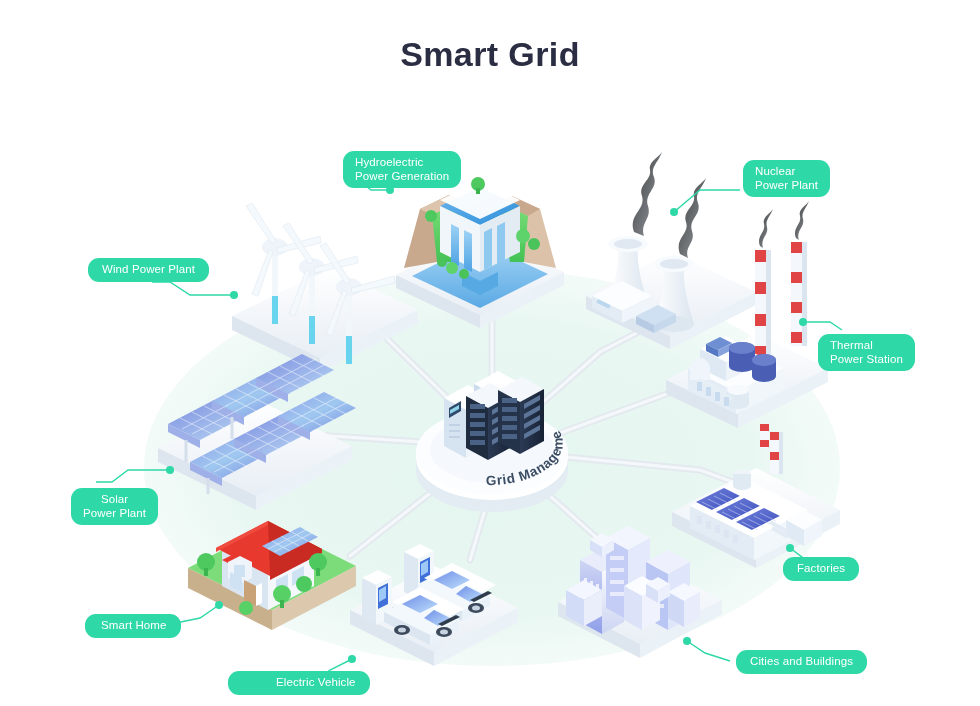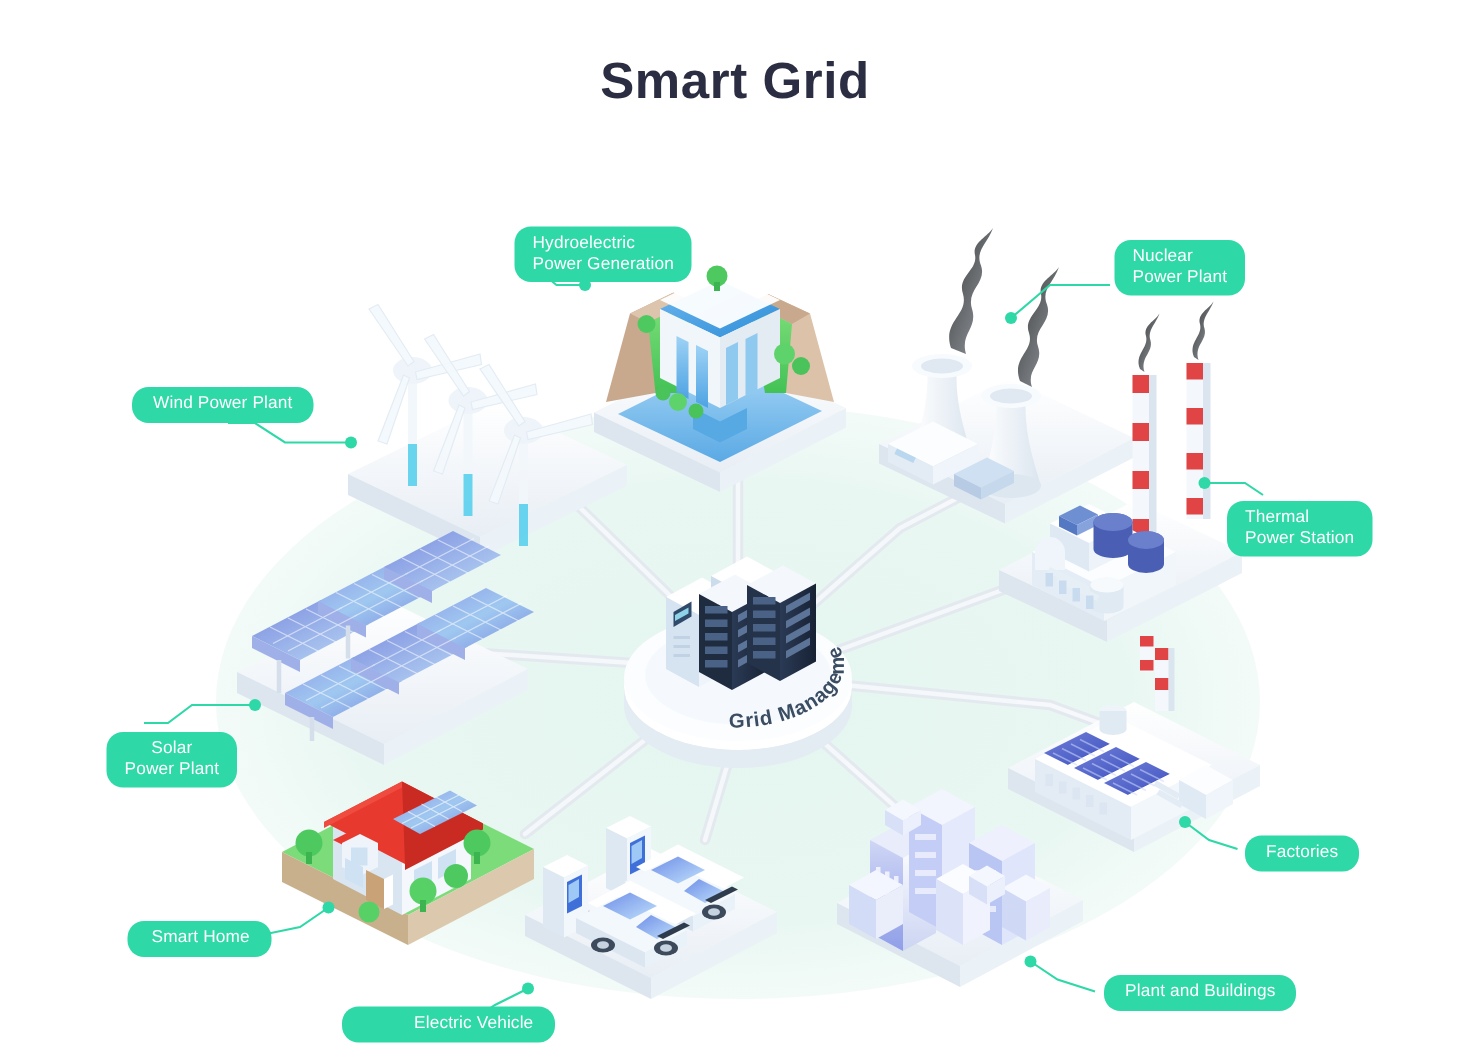--- a/index.html
+++ b/index.html
@@ -684,17 +684,17 @@
   <div class="label" style="left:818px; top:334px;">Thermal
 Power Station</div>
 
   <div class="label" style="left:71px; top:488px;text-align:center;">Solar
 Power Plant</div>
 
   <div class="label one-line" style="left:85px; top:614px;padding-left:16px;">Smart Home</div>
 
   <div class="label one-line" style="left:228px; top:671px;padding-left:48px;">Electric Vehicle</div>
 
-  <div class="label one-line" style="left:736px; top:650px;">Plant and Buildings</div>
-
-  <div class="label one-line" style="left:830px; top:557px;">Factories</div>
+  <div class="label one-line" style="left:736px; top:650px;">Cities and Buildings</div>
+
+  <div class="label one-line" style="left:783px; top:557px;">Factories</div>
 
 </div>
 
 </body></html>

